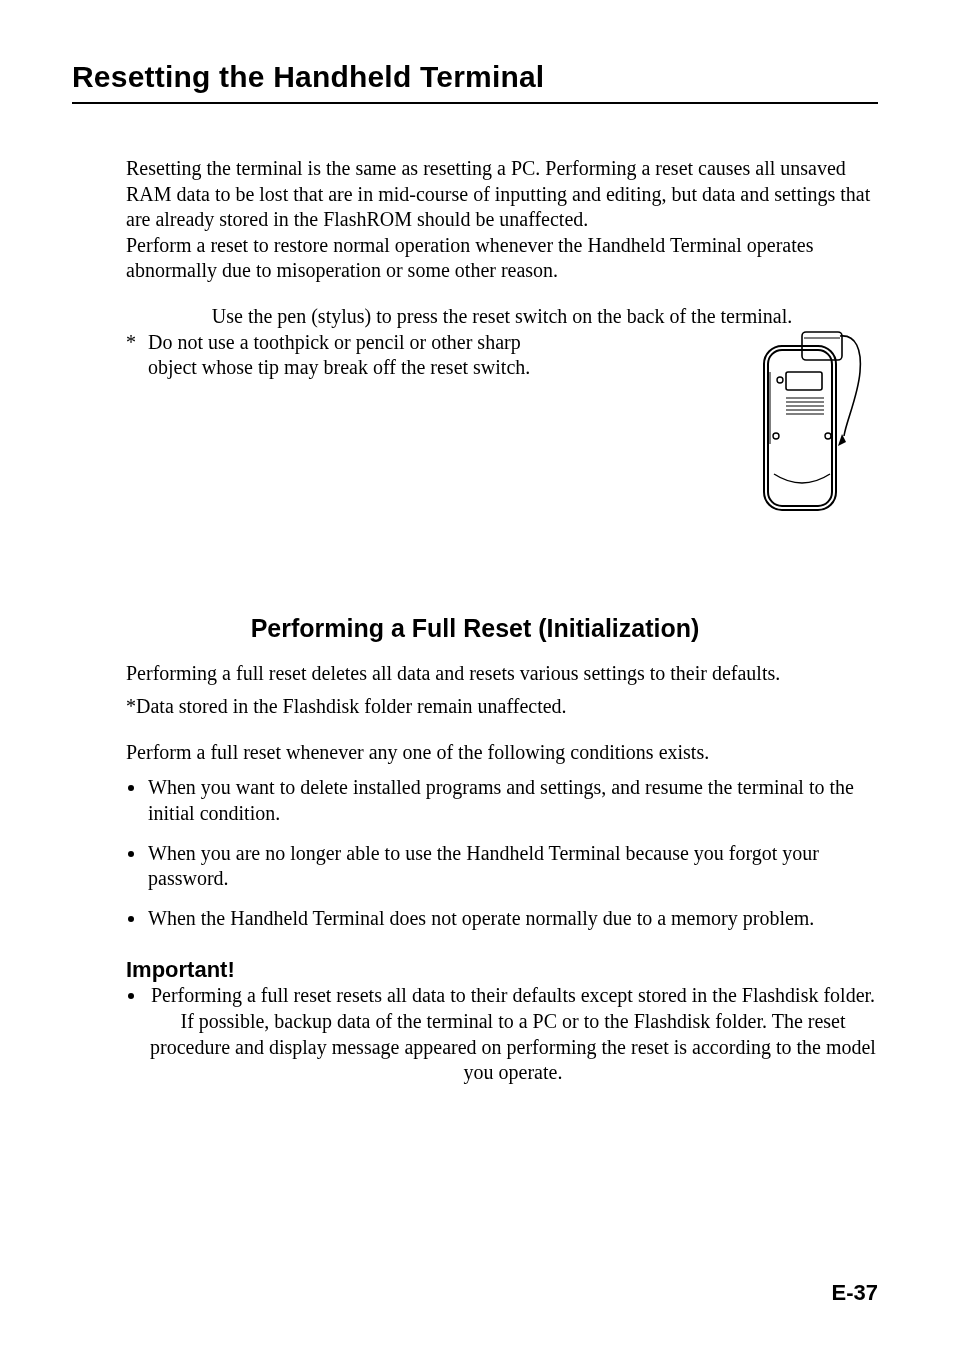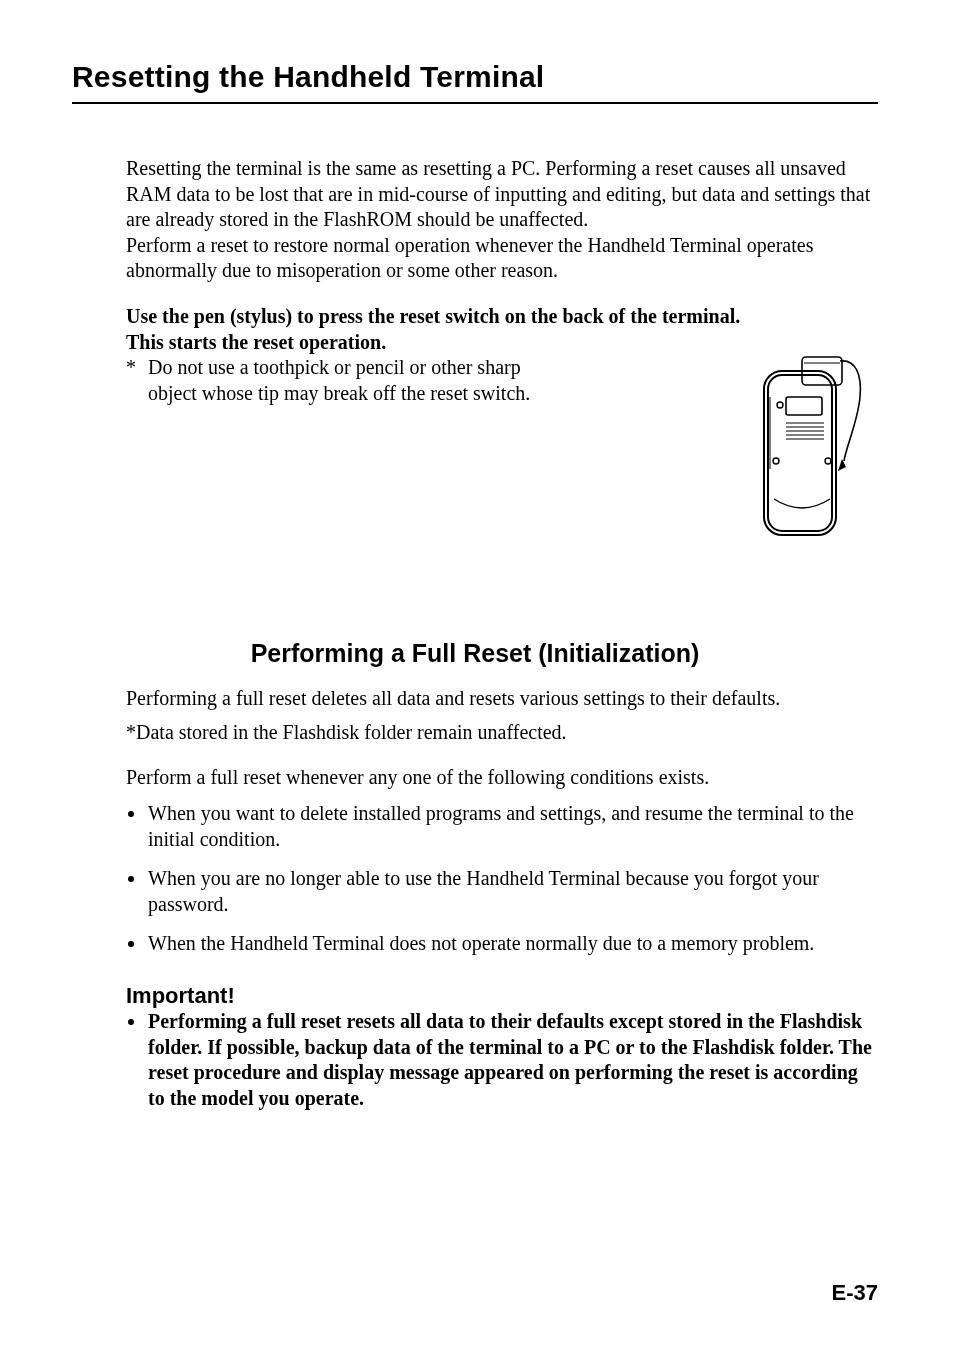--- a/index.html
+++ b/index.html
@@ -37,21 +37,22 @@
   }
   p {
     margin: 0;
     font-size: 20px;
     line-height: 1.28;
   }
   .para-gap {
     height: 20px;
   }
   .bold {
-    font-weight: 700;
+    font-weight: 400;
+    text-align: center;
   }
   .star-row {
     display: flex;
     font-size: 20px;
     line-height: 1.28;
   }
   .star-row .marker {
     width: 22px;
     flex: 0 0 22px;
   }
@@ -135,21 +136,20 @@
   </div>
 
   <div class="body">
 
     <p>Resetting the terminal is the same as resetting a PC. Performing a reset causes all unsaved RAM data to be lost that are in mid-course of inputting and editing, but data and settings that are already stored in the FlashROM should be unaffected.</p>
     <p>Perform a reset to restore normal operation whenever the Handheld Terminal operates abnormally due to misoperation or some other reason.</p>
 
     <div class="para-gap"></div>
 
     <p class="bold">Use the pen (stylus) to press the reset switch on the back of the terminal.</p>
-    <p class="bold">This starts the reset operation.</p>
 
     <div class="with-figure">
       <div style="flex:1; max-width:430px;">
         <div class="star-row">
           <div class="marker">*</div>
           <div class="text">Do not use a toothpick or pencil or other sharp object whose tip may break off the reset switch.</div>
         </div>
       </div>
       <div class="figure">
         <svg viewBox="0 0 140 200">

